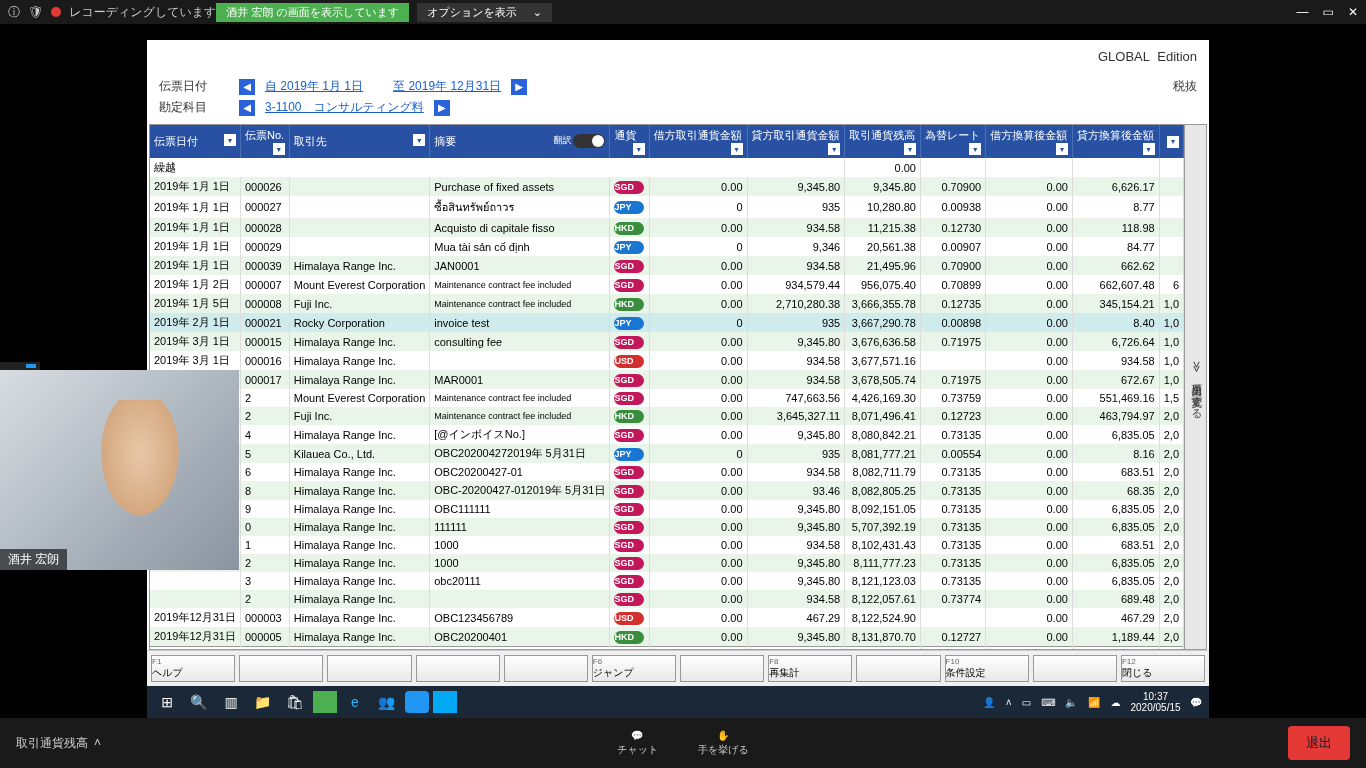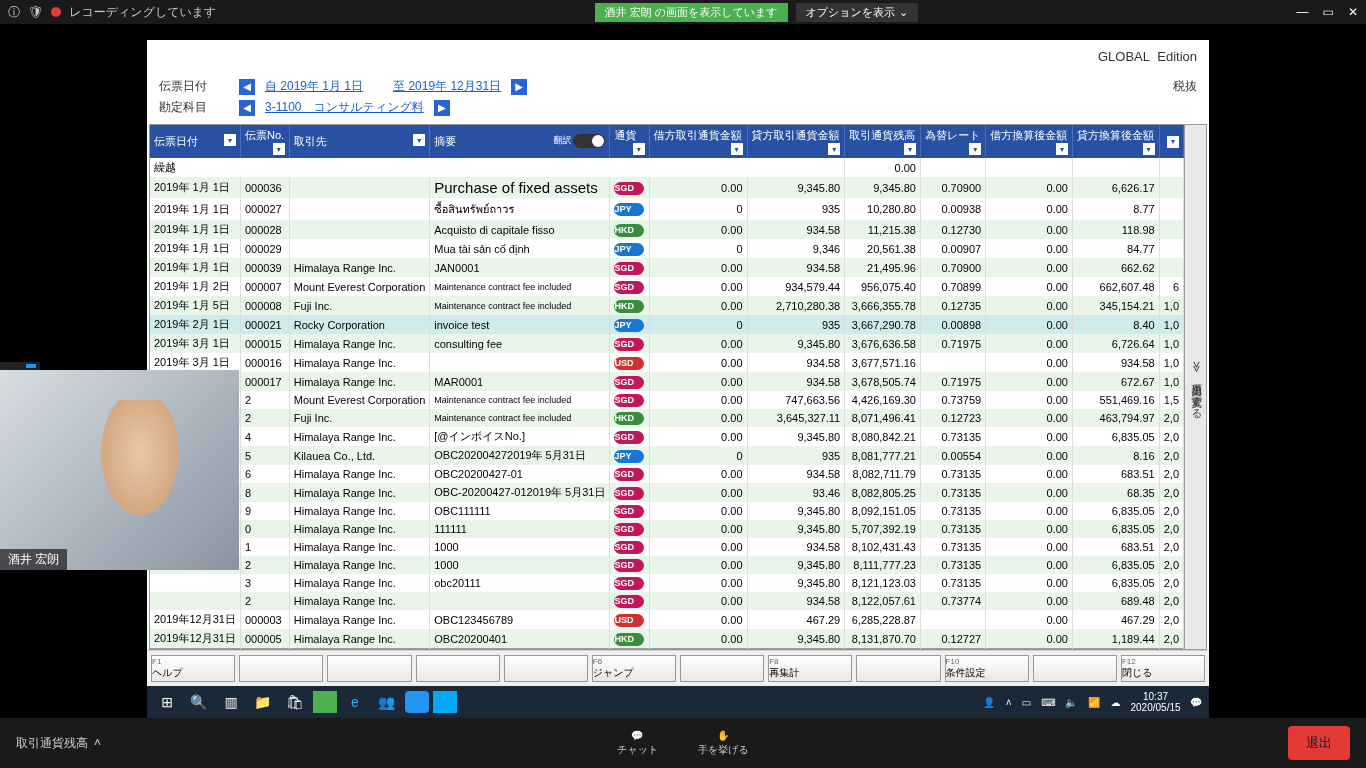--- a/index.html
+++ b/index.html
@@ -1,22 +1,22 @@
 <!DOCTYPE html>
 <html><head>
 <meta charset="utf-8">
 <style>
 *{margin:0;padding:0;box-sizing:border-box;font-family:"Meiryo UI","MS PGothic",sans-serif}
 body{background:#000;width:1366px;height:768px;overflow:hidden;position:relative;font-size:12px}
 .topbar{height:24px;background:#1a1a1a;display:flex;align-items:center;padding:0 8px;color:#ccc}
 .topbar-left{display:flex;align-items:center;gap:8px}
-.topbar-center{flex:1;display:flex;justify-content:center;gap:8px}
+.topbar-center{flex:1;display:flex;justify-content:flex-start;gap:8px}
 .rec-dot{width:10px;height:10px;border-radius:50%;background:#e53935}
 .green-notice{background:#4caf50;color:#fff;padding:2px 10px;font-size:11px}
-.options-btn{background:#333;color:#fff;padding:2px 10px;font-size:11px;display:flex;align-items:center;gap:4px}
+.options-btn{background:#333;color:#fff;padding:2px 10px;font-size:11px;display:flex;align-items:center;gap:16px}
 .win-btns{display:flex;gap:14px;margin-left:auto}
 .win-btns span{color:#fff;cursor:pointer}
 .app-window{position:absolute;left:147px;top:40px;width:1062px;height:662px;background:#fff;display:flex;flex-direction:column}
 .app-header{height:32px;display:flex;align-items:center;justify-content:flex-end;padding:0 12px;color:#333;font-size:13px}
 .filter-area{padding:6px 12px 8px;display:flex;flex-direction:column;gap:4px;font-size:12px}
 .filter-row{display:flex;align-items:center;gap:10px}
 .filter-label{width:70px;color:#333}
 .nav-btn{width:16px;height:16px;background:#2962d9;color:#fff;display:inline-flex;align-items:center;justify-content:center;font-size:10px;cursor:pointer}
 .blue-link{color:#1a5fd0;text-decoration:underline;cursor:pointer}
 .tax-label{margin-left:auto;color:#333}
@@ -126,23 +126,23 @@
             <tr>
               <td colspan="7">繰越</td>
               <td class="num">0.00</td>
               <td></td>
               <td></td>
               <td></td>
               <td></td>
             </tr>
             <tr>
               <td>2019年  1月  1日</td>
-              <td>000036</td>
-              <td></td>
-              <td style="font-size:15px">Purchase of fixed assets</td>
+              <td>000026</td>
+              <td></td>
+              <td style="font-size:11px">Purchase of fixed assets</td>
               <td><span class="badge SGD">SGD</span></td>
               <td class="num">0.00</td>
               <td class="num">9,345.80</td>
               <td class="num">9,345.80</td>
               <td class="num">0.70900</td>
               <td class="num">0.00</td>
               <td class="num">6,626.17</td>
               <td class="num"></td>
             </tr>
             <tr>
@@ -454,21 +454,21 @@
               <td class="num">2,0</td>
             </tr>
             <tr>
               <td>2019年12月31日</td>
               <td>000003</td>
               <td>Himalaya Range Inc.</td>
               <td style="font-size:11px">OBC123456789</td>
               <td><span class="badge USD">USD</span></td>
               <td class="num">0.00</td>
               <td class="num">467.29</td>
-              <td class="num">6,285,228.87</td>
+              <td class="num">8,122,524.90</td>
               <td class="num"></td>
               <td class="num">0.00</td>
               <td class="num">467.29</td>
               <td class="num">2,0</td>
             </tr>
             <tr>
               <td>2019年12月31日</td>
               <td>000005</td>
               <td>Himalaya Range Inc.</td>
               <td style="font-size:11px">OBC20200401</td>

